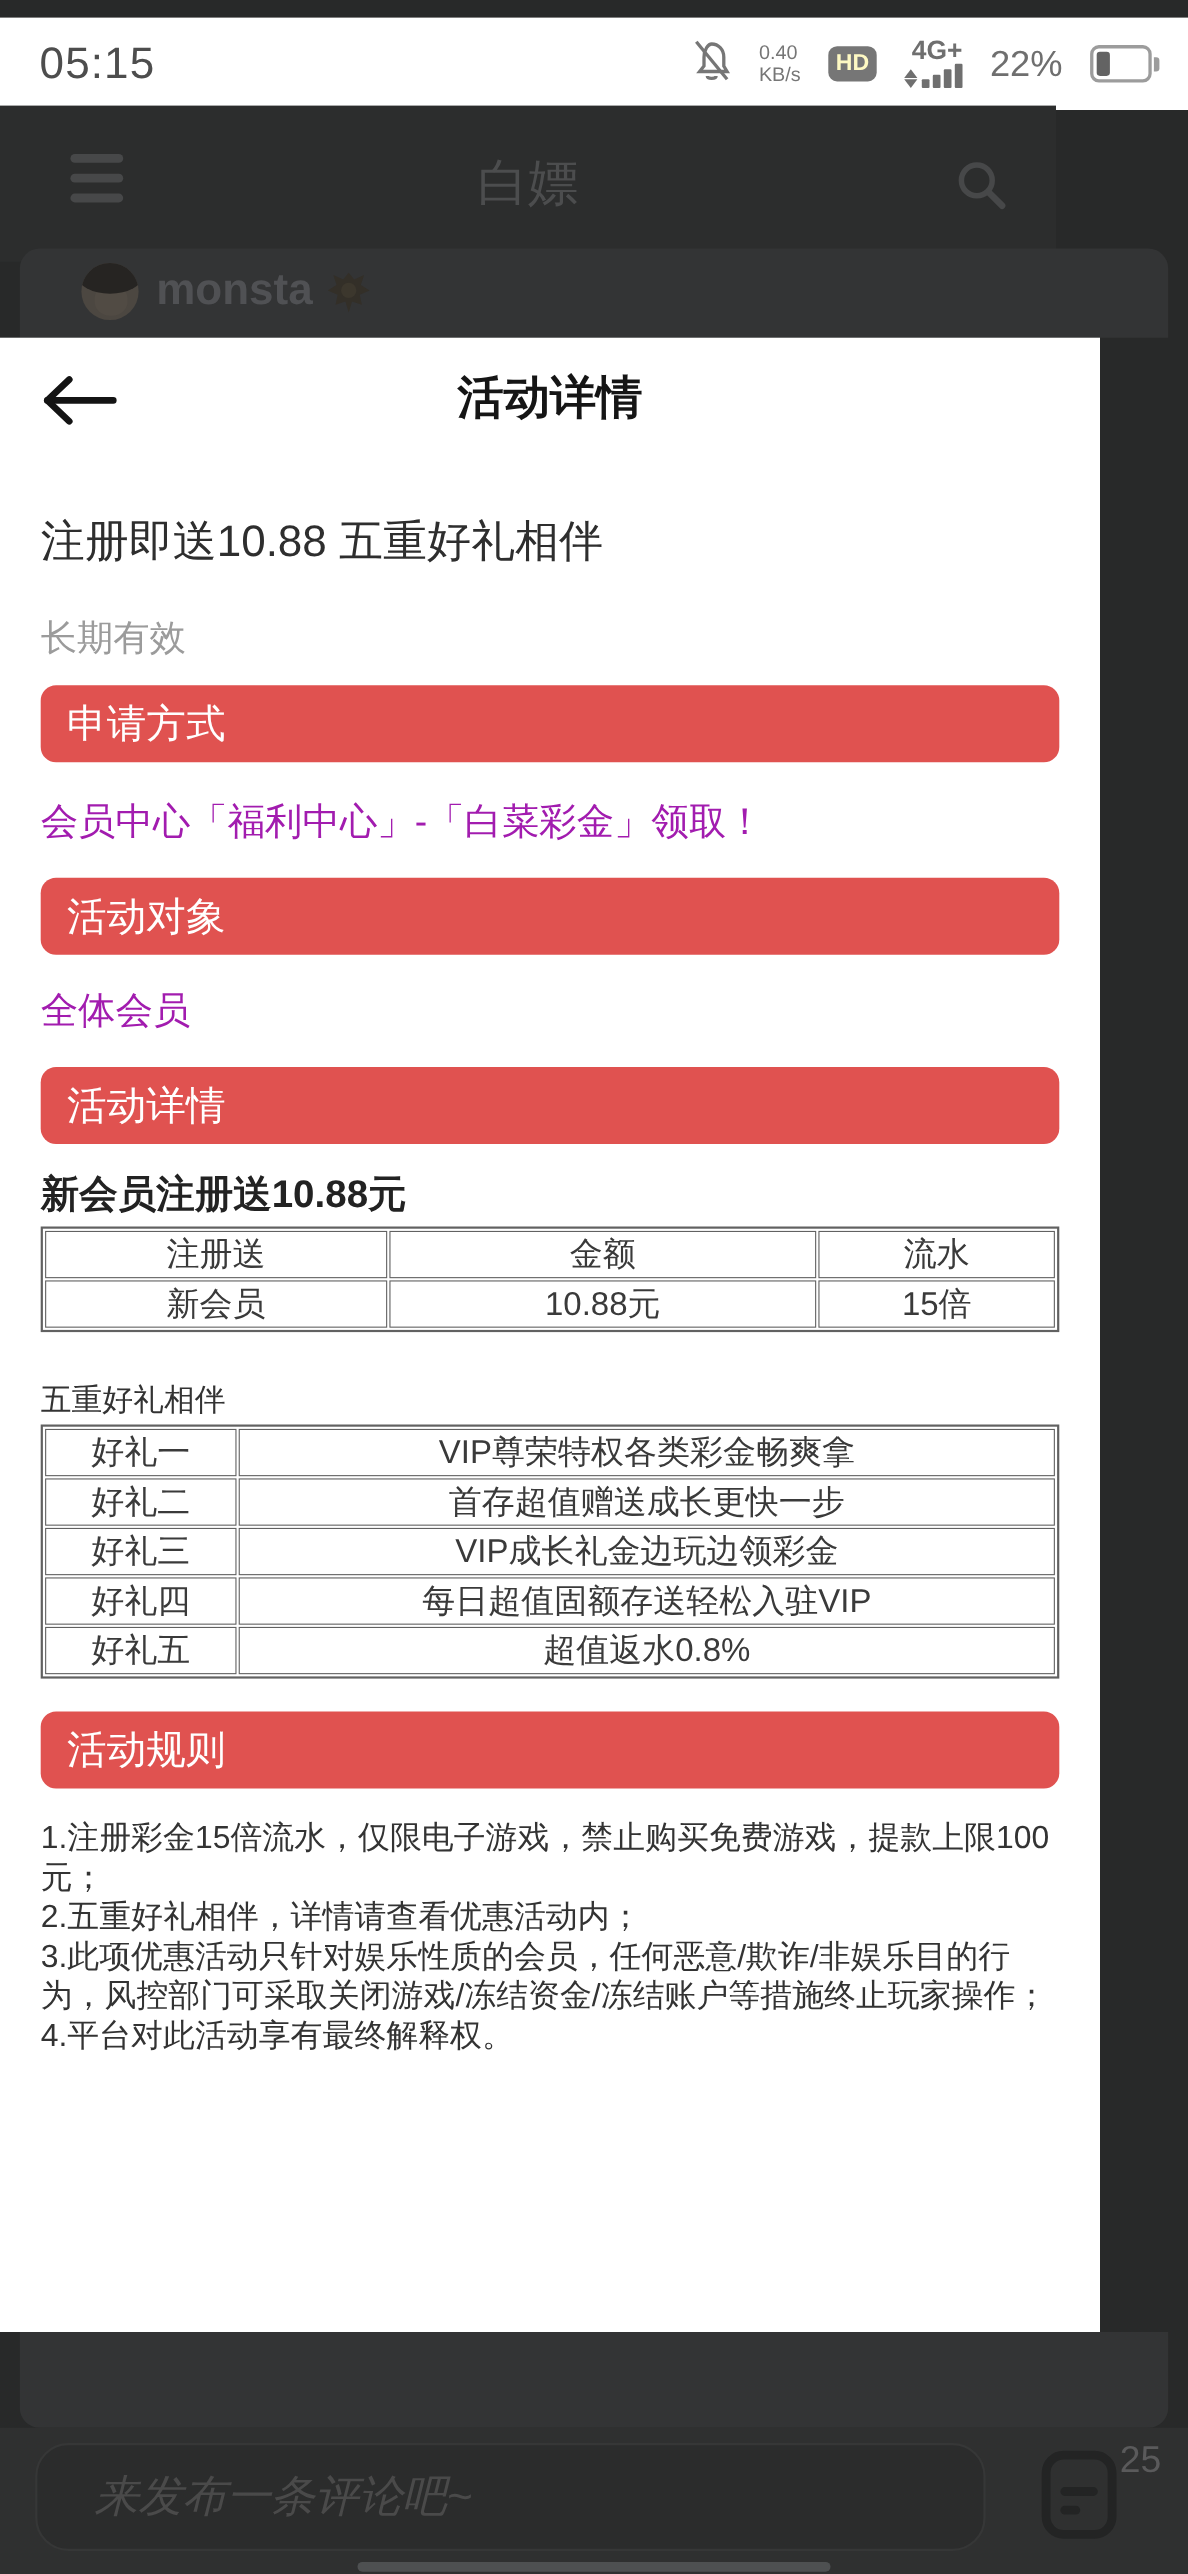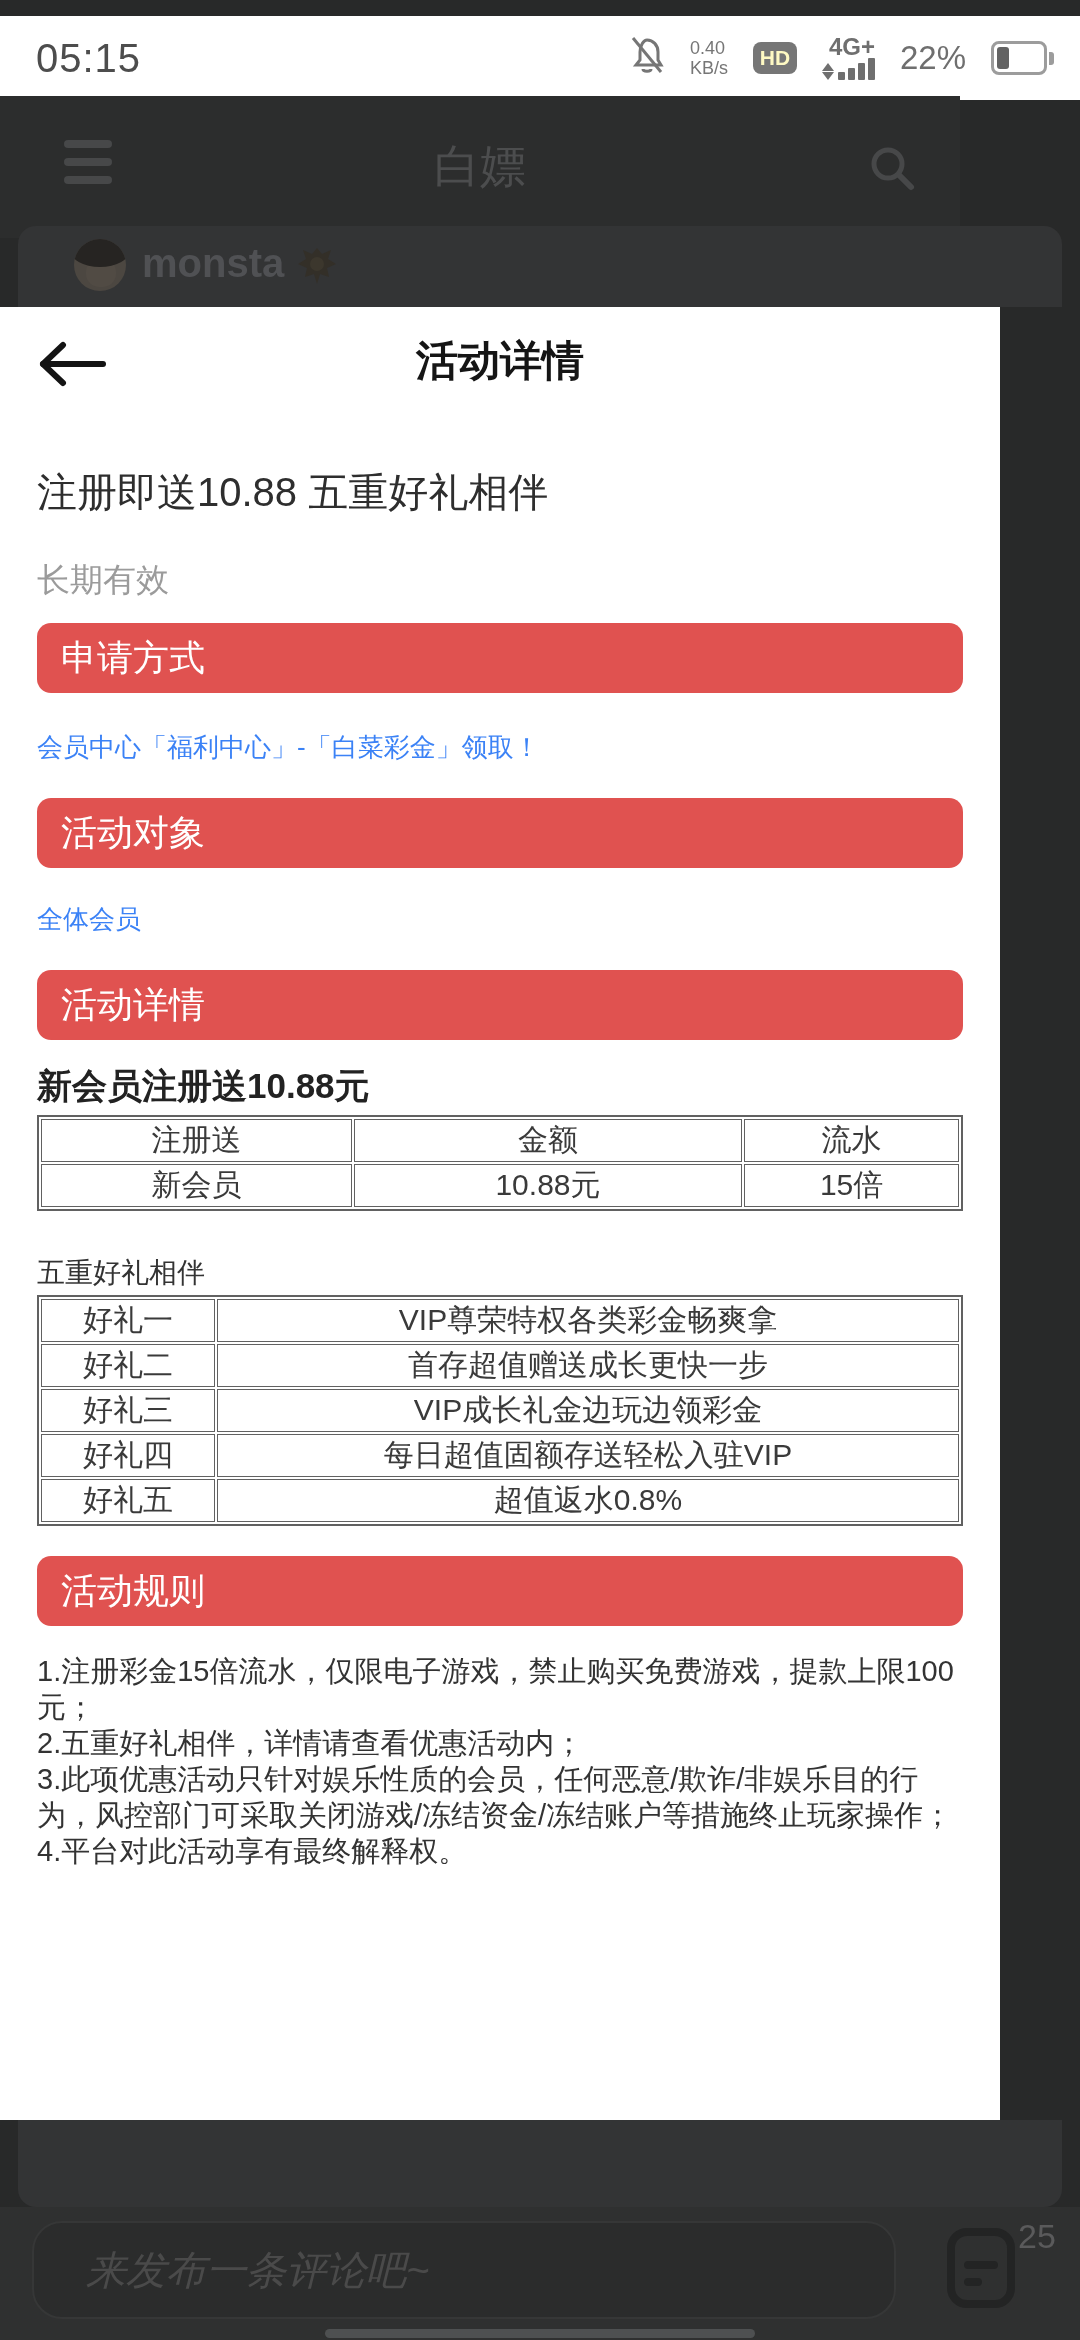--- a/index.html
+++ b/index.html
@@ -56,21 +56,21 @@
          box-sizing:border-box;padding:0 37px;color:#333;}
   .sheet-head{position:relative;height:113px;}
   .backarrow{position:absolute;left:0;top:34px;width:72px;height:46px;cursor:pointer;}
   .sheet-title{position:absolute;left:0;right:0;top:26px;text-align:center;font-size:42px;
                font-weight:700;color:#151515;}
   .h1{margin:48px 0 0 0;font-size:40px;line-height:48px;font-weight:500;color:#2e2e2e;}
   .validity{margin-top:44px;font-size:33px;line-height:40px;color:#9b9b9b;}
   .banner{margin-top:30px;height:70px;border-radius:14px;background:#e05250;color:#ffffff;
           font-size:36px;display:flex;align-items:center;padding-left:24px;}
   .banner.first{margin-top:23px;}
-  .ptext{margin-top:33px;font-size:26px;line-height:42px;color:#3b82f6;}
+  .ptext{margin-top:33px;font-size:34px;line-height:42px;color:#a21caf;}
   .ptext.target{margin-top:30px;}
   .dheading{margin-top:24px;font-size:35px;line-height:44px;font-weight:600;color:#222;}
   table.grid{width:100%;border-collapse:separate;border-spacing:2px;border:2px solid #616161;
              margin-top:7px;background:#fff;}
   table.grid td{border:1px solid #616161;height:36px;text-align:center;vertical-align:middle;
                 font-size:30px;color:#3a3a3a;padding:0;}
   table.gifts{margin-top:3px;}
   .gifts-heading{margin-top:43px;font-size:28px;line-height:38px;color:#333;}
   .rules{margin-top:27px;font-size:29px;line-height:36px;color:#333;}
   .rules div{margin:0;}

